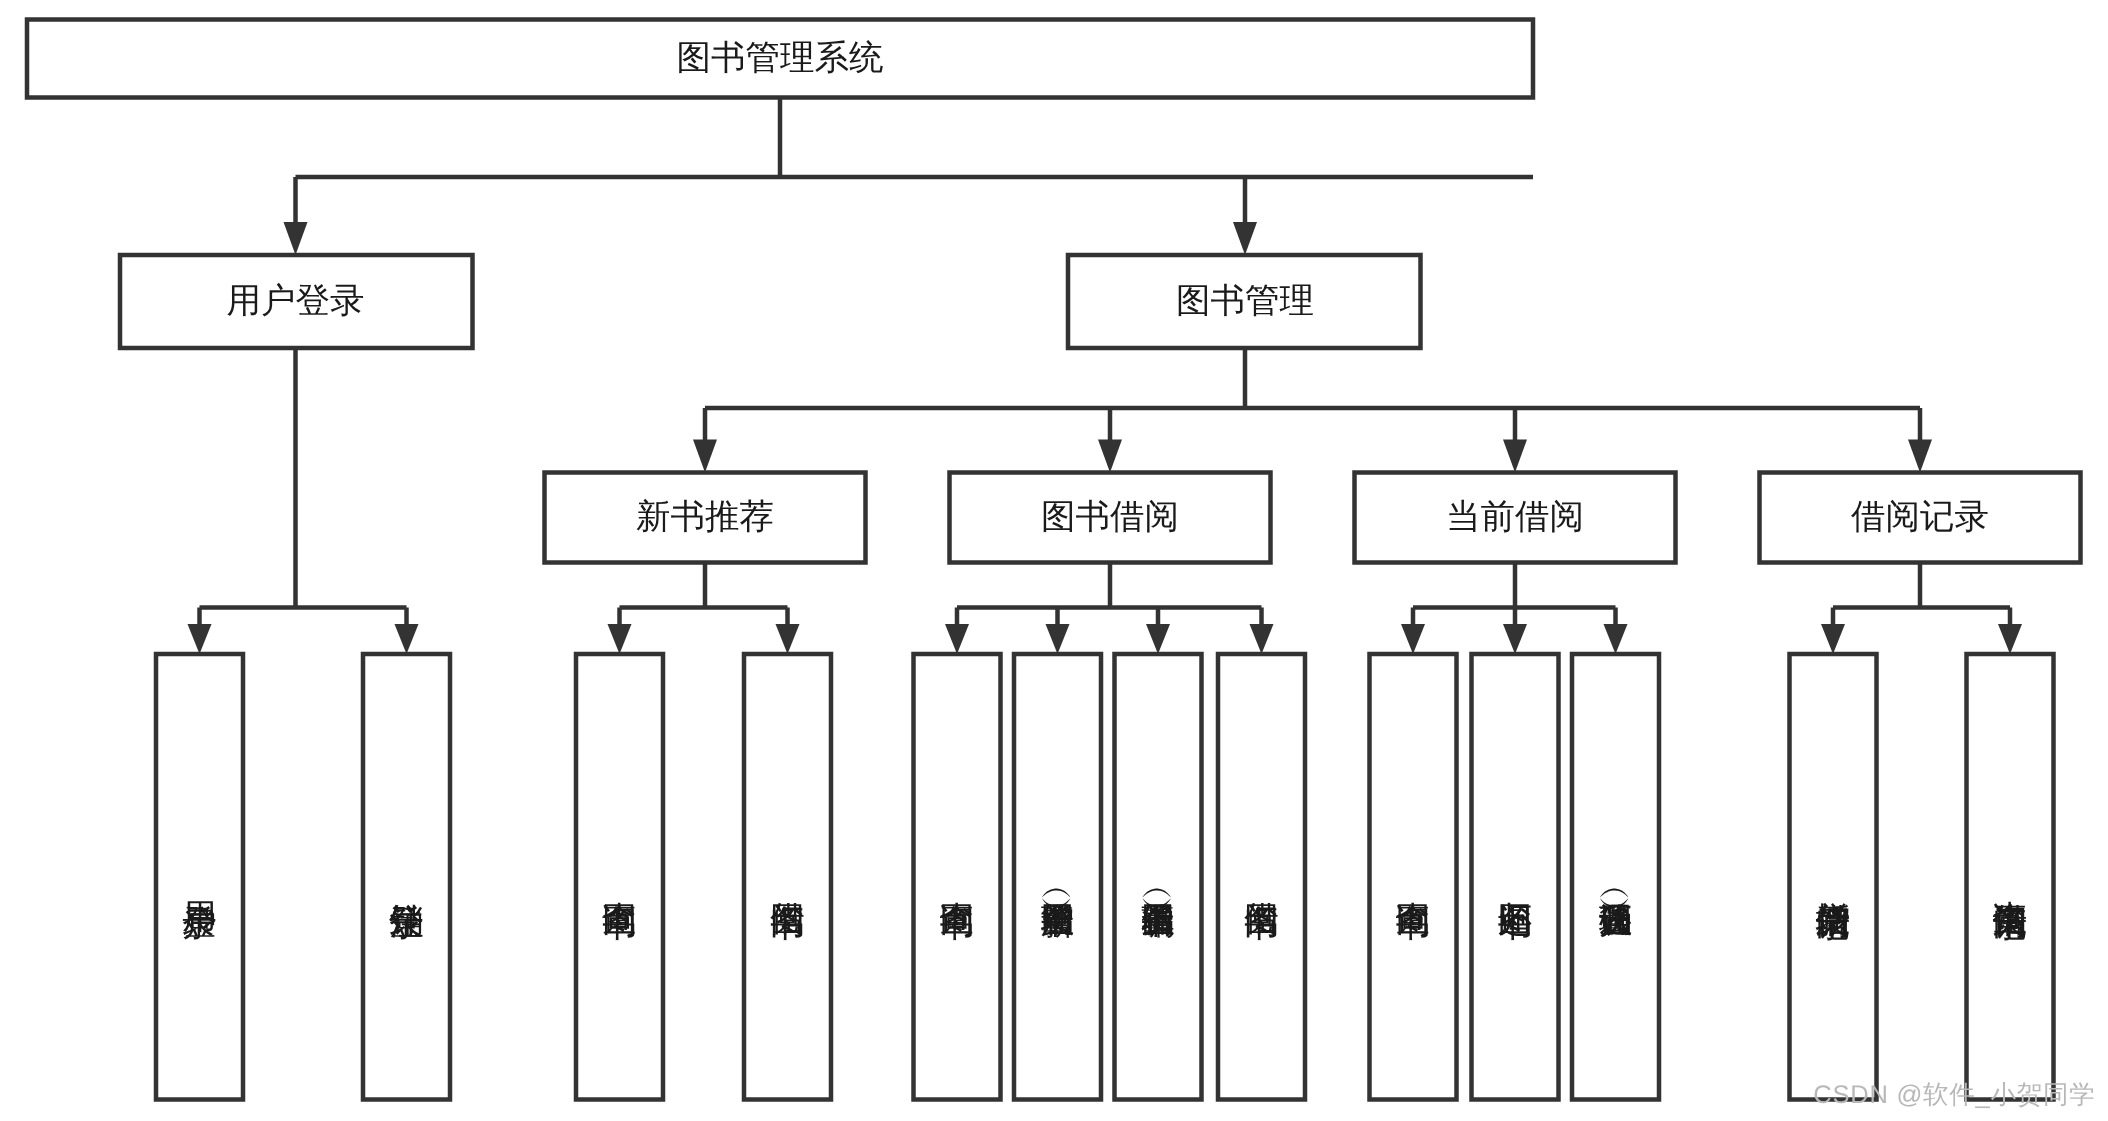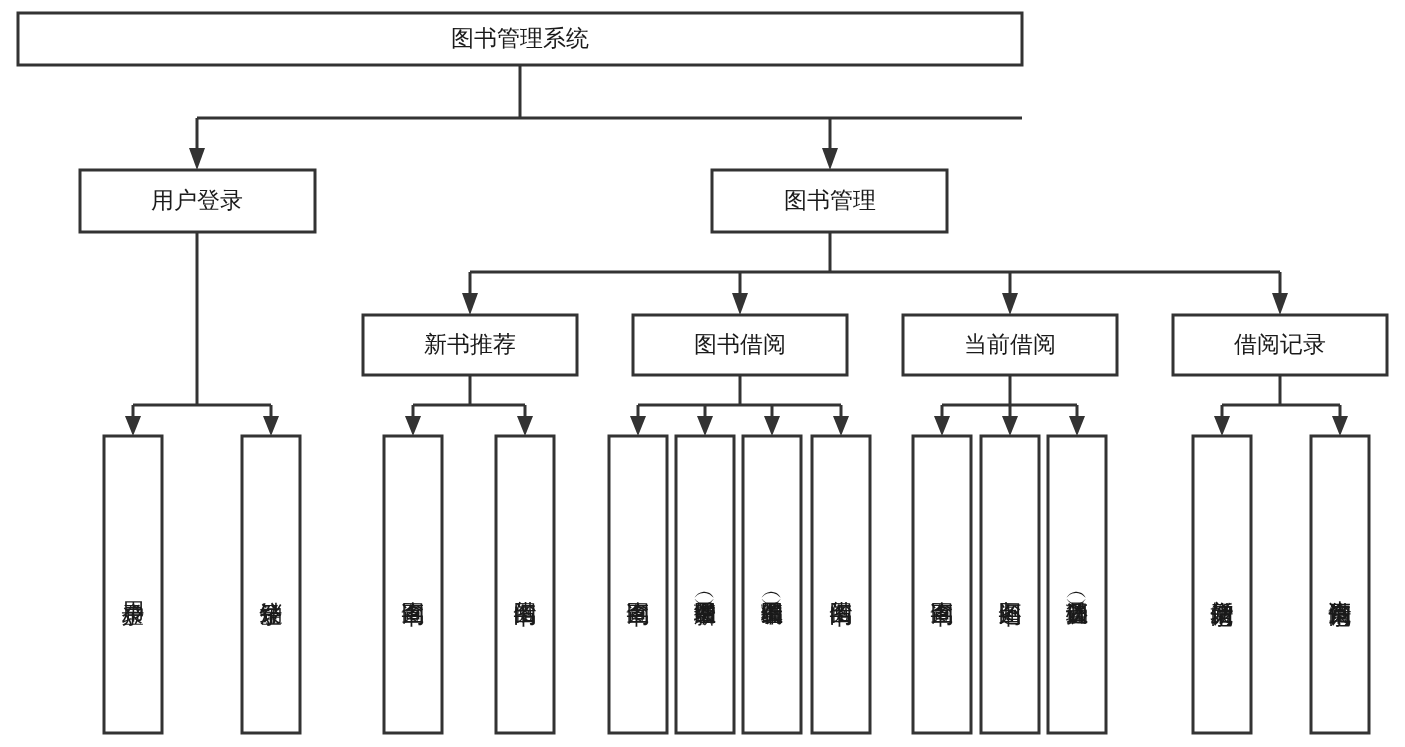--- a/index.html
+++ b/index.html
@@ -226,14 +226,15 @@
   <div class="leaf-label tight" style="left:743px; top:436px; width:58px; height:297px;">编辑图书（管理员）</div>
   <div class="leaf-label" style="left:812px; top:436px; width:58px; height:297px;">借阅图书</div>
 
   <div class="leaf-label" style="left:913px; top:436px; width:58px; height:297px;">查询图书</div>
   <div class="leaf-label" style="left:981px; top:436px; width:58px; height:297px;">归还图书</div>
   <div class="leaf-label tight" style="left:1048px; top:436px; width:58px; height:297px;">确认归还（管理员）</div>
 
   <div class="leaf-label" style="left:1193px; top:436px; width:58px; height:297px;">新增借阅记录</div>
   <div class="leaf-label" style="left:1311px; top:436px; width:58px; height:297px;">查询借阅记录</div>
 
+  <div class="watermark">CSDN @软件_小贺同学</div>
 
 </div>
 
 </body></html>

